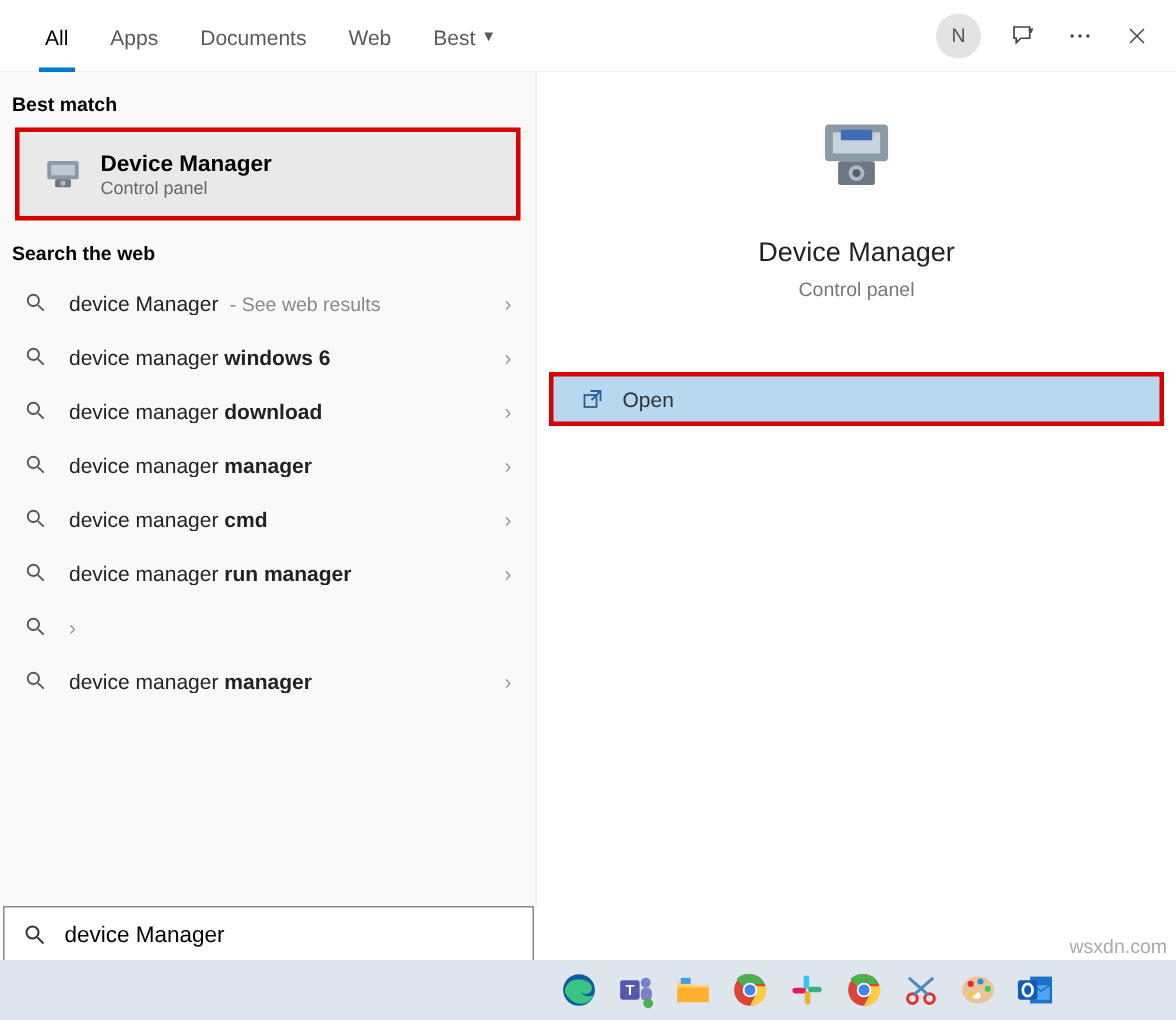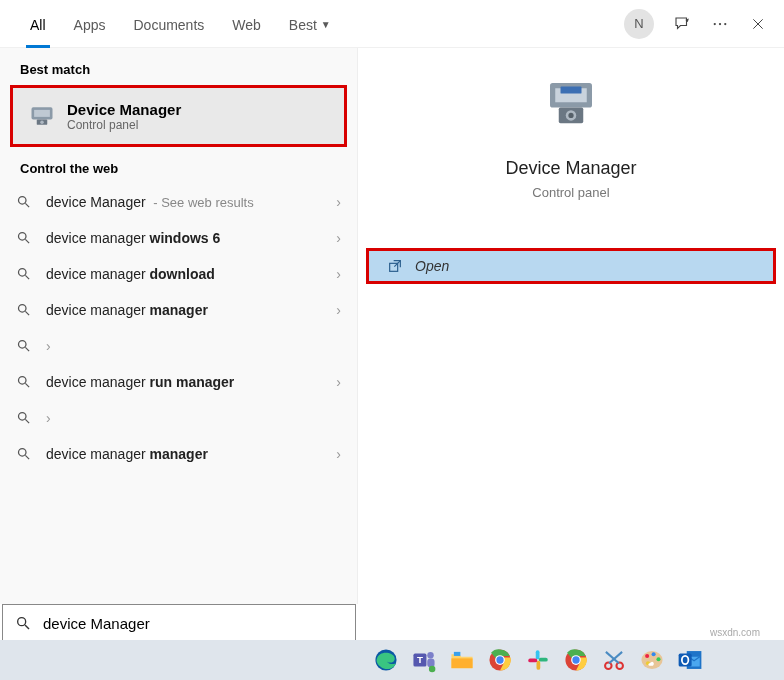--- a/index.html
+++ b/index.html
@@ -14,50 +14,50 @@
 .header-spacer { flex:1; }
 .header-icons { display:flex; align-items:center; gap:18px; padding-right:12px; }
 .avatar { width:30px; height:30px; border-radius:50%; background:#e3e3e3; display:flex; align-items:center; justify-content:center; font-size:13px; color:#555; }
 .hicon { width:20px; height:20px; color:#444; display:flex; align-items:center; justify-content:center; }
 
 
 .main { display:flex; height:556px; }
 .left { width:358px; background:#f9f9f9; border-right:1px solid #eee; overflow:hidden; }
 .right { flex:1; background:#fff; padding-top:18px; display:flex; flex-direction:column; align-items:stretch; }
 
-.section-title { font-size:13px; font-weight:600; padding:14px 20px 8px; color:#000; }
+.section-title { font-size:13px; font-weight:600; padding:14px 8px 8px; color:#000; }
 
 .best-match { display:flex; align-items:center; height:62px; padding:0 14px; margin:0 10px; background:#e9e9e9; border:3px solid #d80000; }
 .bm-icon { width:30px; height:30px; margin-right:10px; display:flex; align-items:center; justify-content:center; }
 .bm-title { font-size:15px; font-weight:600; }
 .bm-sub { font-size:12px; color:#666; }
 
 .web-item { display:flex; align-items:center; height:36px; padding:0 16px; font-size:14px; color:#222; position:relative; cursor:pointer; }
 .web-item .si { width:16px; height:16px; margin-right:14px; color:#555; }
 .web-item .label { flex:1; white-space:nowrap; overflow:hidden; }
 .web-item .label b { font-weight:600; }
 .web-item .hint { color:#888; font-size:13px; margin-left:4px; }
 .web-item .chev { color:#999; font-size:14px; }
 
 
 .detail-icon { align-self:center; width:60px; height:60px; margin-top:8px; display:flex; align-items:center; justify-content:center; }
 .detail-title { align-self:center; margin-top:24px; font-size:18px; color:#222; }
 .detail-sub { align-self:center; margin-top:6px; font-size:13px; color:#777; }
-.open-btn { margin:48px 8px 0; height:36px; background:#b8d8f0; border:3px solid #d80000; display:flex; align-items:center; padding:0 18px; gap:12px; color:#333; font-size:14px; cursor:pointer;font-style:italic; }
+.open-btn { margin:48px 8px 0; height:36px; background:#b8d8f0; border:3px solid #d80000; display:flex; align-items:center; padding:0 18px; gap:12px; color:#333; font-size:14px; cursor:pointer; }
 .open-btn .oi { width:16px; height:16px; }
 
 
 .searchbar { position:absolute; left:2px; bottom:38px; width:354px; height:38px; border:1px solid #888; background:#fff; display:flex; align-items:center; padding:0 12px; gap:12px; }
 .searchbar .si { width:16px; height:16px; color:#333; }
 .searchbar input { border:none; outline:none; flex:1; font-size:15px; background:transparent; }
 
 
 .taskbar { position:absolute; left:0; right:0; bottom:0; height:40px; background:#dfe5ec; display:flex; align-items:center; padding-left:370px; gap:6px; }
 .tb-app { width:32px; height:32px; border-radius:3px; display:flex; align-items:center; justify-content:center; font-size:16px; }
-.watermark { position:absolute; right:24px; bottom:42px; font-size:10px; color:#aaa; }
+.watermark { position:absolute; right:6px; bottom:42px; font-size:13px; color:#aaa; }
 
 .chev-down { font-size:10px; }
 </style>
 </head>
 <body>
 
 <div class="header">
   <div class="tabs">
     <div class="tab active">
         <span>All</span>
@@ -113,21 +113,21 @@
             <rect x="7" y="9" width="18" height="8" fill="#bfc9d3"></rect>
             <rect x="10" y="20" width="12" height="6" rx="1" fill="#6b7783"></rect>
             <circle cx="16" cy="23" r="2" fill="#aeb8c2"></circle>
           </svg>
       </div>
       <div>
         <div class="bm-title">Device Manager</div>
         <div class="bm-sub">Control panel</div>
       </div>
     </div>
-    <div class="section-title">Control the web</div>
+    <div class="section-title">Search the web</div>
     <div id="web-list">
         <div class="web-item">
           <span class="si"><svg viewBox="0 0 24 24" width="15" height="15" fill="none" stroke="currentColor" stroke-width="2">
               <circle cx="10" cy="10" r="6"></circle>
               <line x1="15" y1="15" x2="21" y2="21"></line>
             </svg></span>
           <span class="label">device Manager<b></b><span class="hint"> - See web results</span></span>
           <span class="chev">›</span>
         </div>
         <div class="web-item">
@@ -152,20 +152,21 @@
               <line x1="15" y1="15" x2="21" y2="21"></line>
             </svg></span>
           <span class="label">device manager <b>manager</b><span class="hint"></span></span>
           <span class="chev">›</span>
         </div>
         <div class="web-item">
           <span class="si"><svg viewBox="0 0 24 24" width="15" height="15" fill="none" stroke="currentColor" stroke-width="2">
               <circle cx="10" cy="10" r="6"></circle>
               <line x1="15" y1="15" x2="21" y2="21"></line>
             </svg></span>
+          <span class="label">device manager <b>cmd</b><span class="hint"></span></span>
           <span class="chev">›</span>
         </div>
         <div class="web-item">
           <span class="si"><svg viewBox="0 0 24 24" width="15" height="15" fill="none" stroke="currentColor" stroke-width="2">
               <circle cx="10" cy="10" r="6"></circle>
               <line x1="15" y1="15" x2="21" y2="21"></line>
             </svg></span>
           <span class="label">device manager <b>run manager</b><span class="hint"></span></span>
           <span class="chev">›</span>
         </div>

